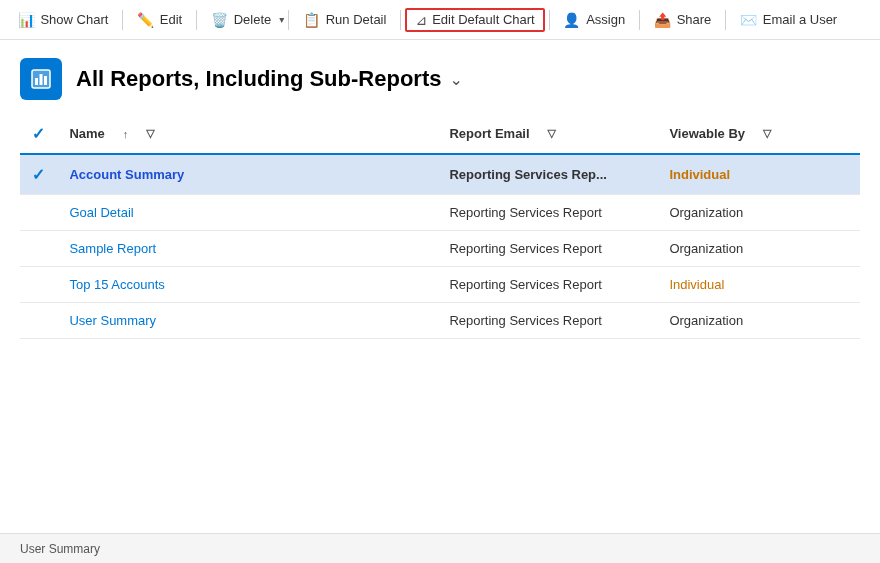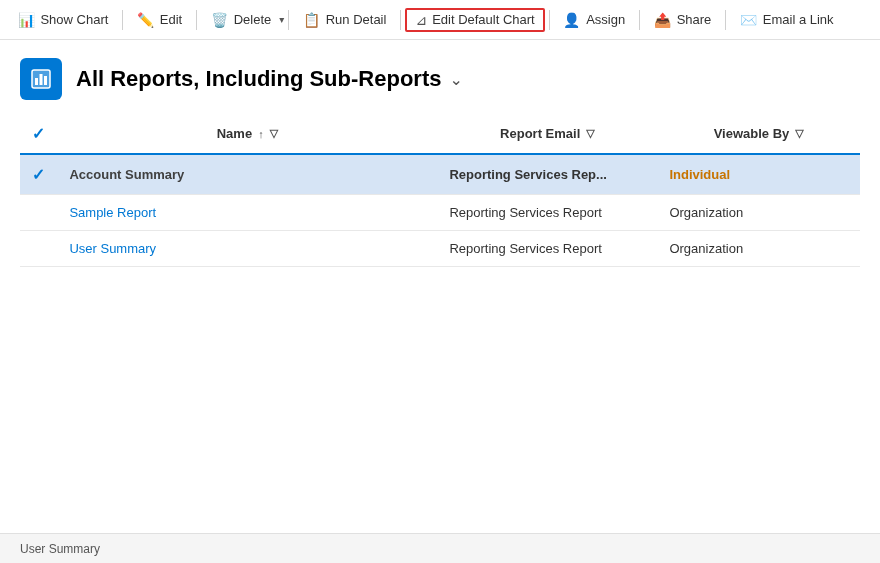--- a/index.html
+++ b/index.html
@@ -89,22 +89,21 @@
       font-weight: 600;
       font-size: 13px;
       color: #333;
       text-align: left;
       background: #fff;
       white-space: nowrap;
     }
     .th-inner {
       display: flex;
       align-items: center;
-      gap: 6px;
-      justify-content: center;
+      gap: 18px;
     }
     .sort-icon { font-size: 11px; color: #555; }
     .filter-icon { font-size: 11px; color: #555; cursor: pointer; }
     .check-col { width: 36px; }
     .name-col { width: 380px; }
     .type-col { width: 220px; }
     .viewable-col { }
 
     .reports-table tbody tr {
       border-bottom: 1px solid #e8e8e8;
@@ -177,21 +176,21 @@
     <span>Assign</span>
   </button>
   <div class="toolbar-divider"></div>
   <button class="toolbar-btn">
     <span class="icon">📤</span>
     <span>Share</span>
   </button>
   <div class="toolbar-divider"></div>
   <button class="toolbar-btn">
     <span class="icon">✉️</span>
-    <span>Email a Link</span>
+    <span>Email a User</span>
   </button>
 </div>
 
 <div class="page-header">
   <div class="page-icon">
     <svg width="22" height="22" viewBox="0 0 22 22" fill="none" xmlns="http://www.w3.org/2000/svg">
       <rect x="2" y="2" width="18" height="18" rx="2" fill="white" fill-opacity="0.3"></rect>
       <rect x="2" y="2" width="18" height="18" rx="2" stroke="white" stroke-width="1.5"></rect>
       <rect x="5" y="10" width="3" height="7" fill="white"></rect>
       <rect x="9.5" y="6" width="3" height="11" fill="white"></rect>
@@ -228,29 +227,41 @@
           <div class="th-inner">
             <span>Viewable By</span>
             <span class="filter-icon">▽</span>
           </div>
         </th>
       </tr>
     </thead>
     <tbody id="table-body">
     <tr class="selected">
           <td><span class="checkmark">✓</span></td>
-          <td class="name-cell"><a href="#" style="color: #404040;">Account Summary</a></td>
+          <td class="name-cell"><a href="#" style="color: #1d4ed8;">Account Summary</a></td>
           <td>Reporting Services Rep...</td>
           <td style="color: rgb(200, 116, 0);">Individual</td>
         </tr>
         <tr>
           <td></td>
+          <td class="name-cell"><a href="#">Goal Detail</a></td>
+          <td>Reporting Services Report</td>
+          <td>Organization</td>
+        </tr>
+        <tr>
+          <td></td>
           <td class="name-cell"><a href="#">Sample Report</a></td>
           <td>Reporting Services Report</td>
           <td>Organization</td>
+        </tr>
+        <tr>
+          <td></td>
+          <td class="name-cell"><a href="#">Top 15 Accounts</a></td>
+          <td>Reporting Services Report</td>
+          <td style="color: rgb(200, 116, 0);">Individual</td>
         </tr>
         <tr>
           <td></td>
           <td class="name-cell"><a href="#">User Summary</a></td>
           <td>Reporting Services Report</td>
           <td>Organization</td>
         </tr>
       </tbody>
   </table>
 </div>

